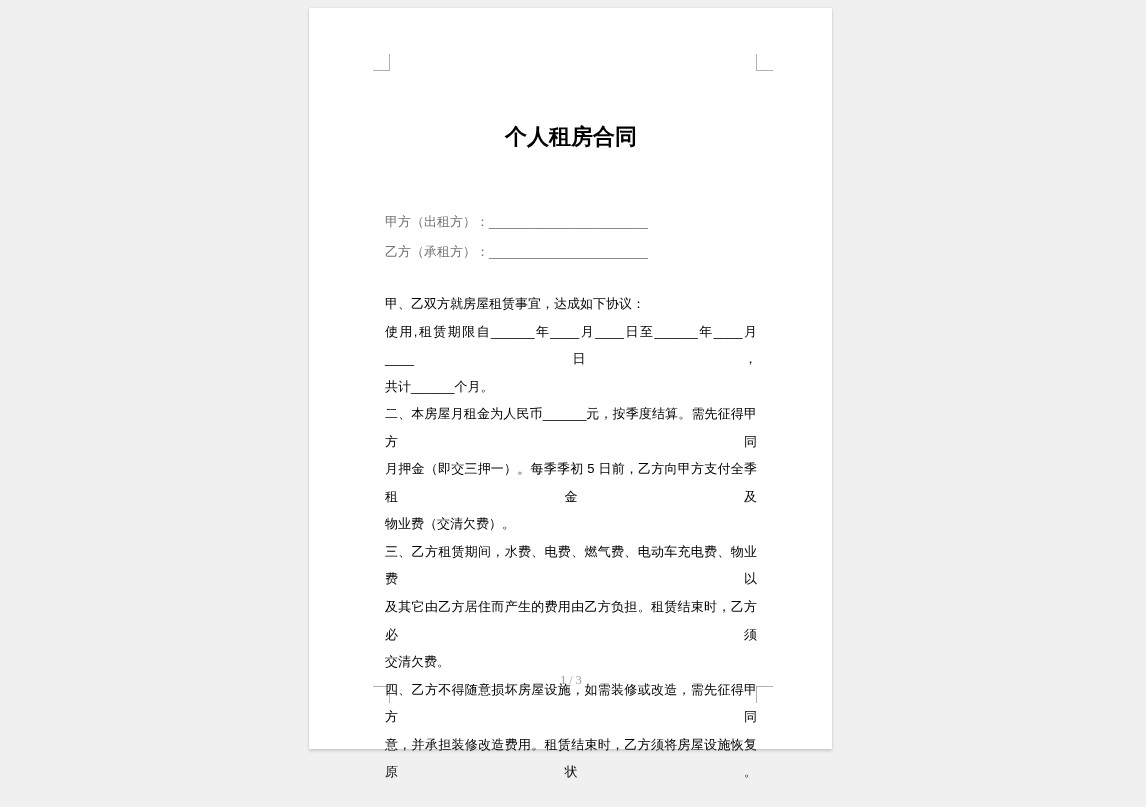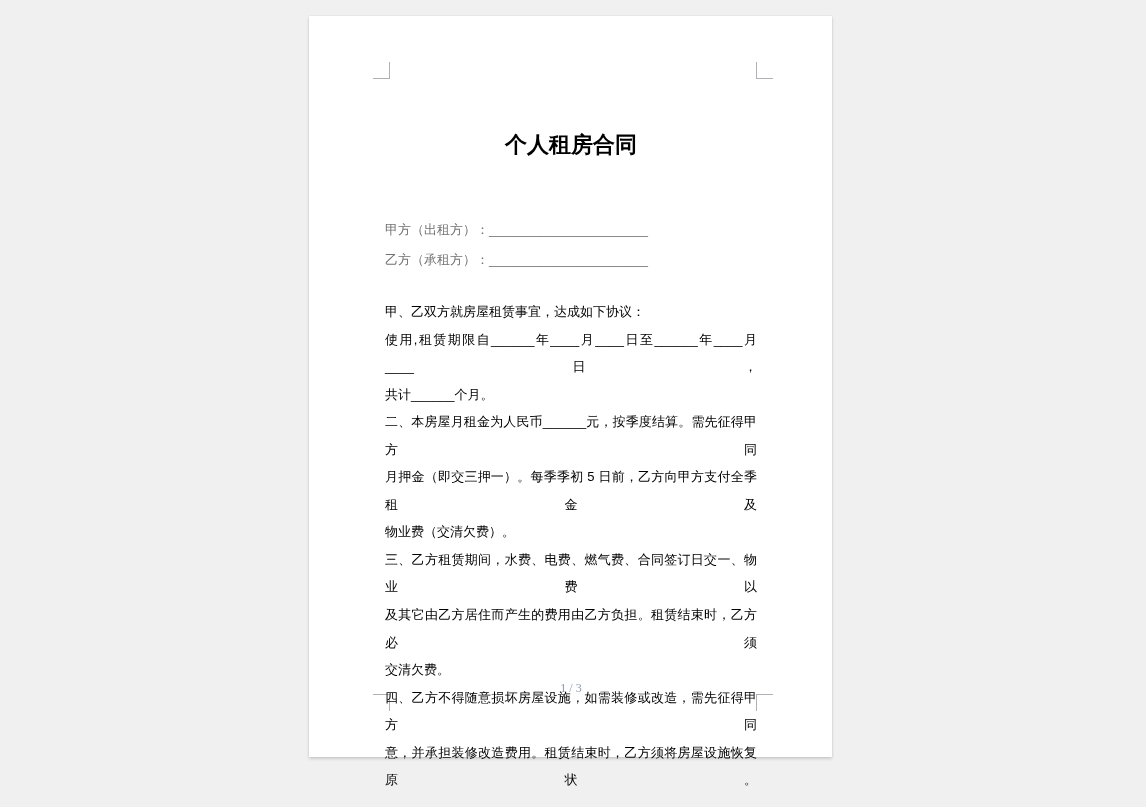--- a/index.html
+++ b/index.html
@@ -13,21 +13,21 @@
   }
   .canvas {
     position: relative;
     width: 1146px;
     height: 807px;
     background: #f0f0f0;
   }
   .page {
     position: absolute;
     left: 309px;
-    top: 16px;
+    top: 8px;
     width: 523px;
     height: 741px;
     background: #ffffff;
     box-shadow: 0 2px 3px rgba(0,0,0,0.14), 0 0 2px rgba(0,0,0,0.10);
   }
   
   .crop {
     position: absolute;
     width: 16px;
     height: 16px;
@@ -114,21 +114,21 @@
       <div class="party-line"><span>乙方（承租方）：</span><span class="party-blank">______________________</span></div>
     </div>
 
     <div class="body-text">
       <div class="line">甲、乙双方就房屋租赁事宜，达成如下协议：</div>
       <div class="line just">使用,租赁期限自______年____月____日至______年____月____日，</div>
       <div class="line">共计______个月。</div>
       <div class="line just">二、本房屋月租金为人民币______元，按季度结算。需先征得甲方同</div>
       <div class="line just">月押金（即交三押一）。每季季初 5 日前，乙方向甲方支付全季租金及</div>
       <div class="line">物业费（交清欠费）。</div>
-      <div class="line just">三、乙方租赁期间，水费、电费、燃气费、合同签订日交一、物业费以</div>
+      <div class="line just">三、乙方租赁期间，水费、电费、燃气费、电动车充电费、物业费以</div>
       <div class="line just">及其它由乙方居住而产生的费用由乙方负担。租赁结束时，乙方必须</div>
       <div class="line">交清欠费。</div>
       <div class="line just">四、乙方不得随意损坏房屋设施，如需装修或改造，需先征得甲方同</div>
       <div class="line just">意，并承担装修改造费用。租赁结束时，乙方须将房屋设施恢复原状。</div>
 
     </div>
 
     <div class="page-footer">1 / 3</div>
 
   </div>

